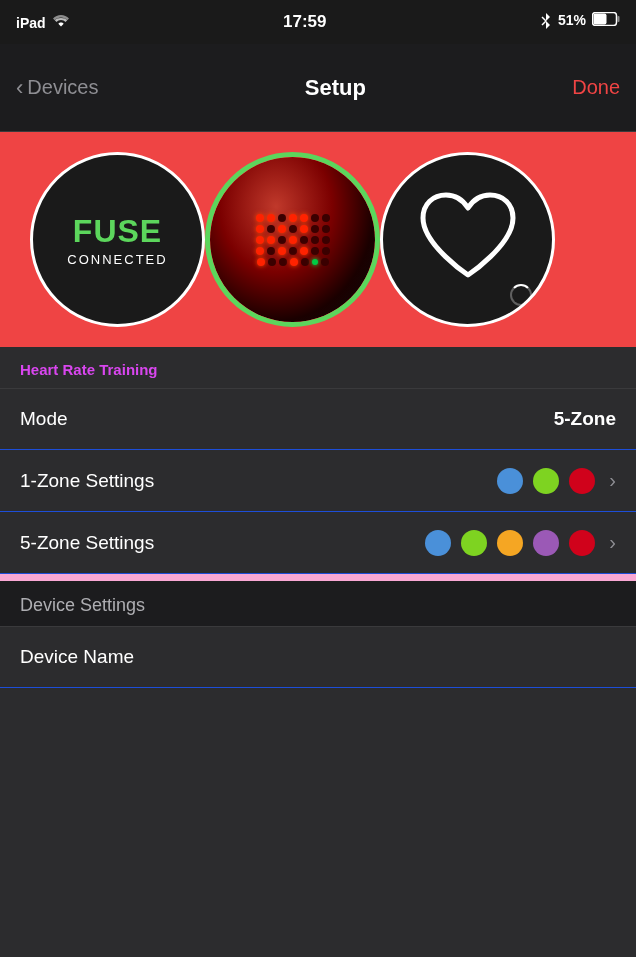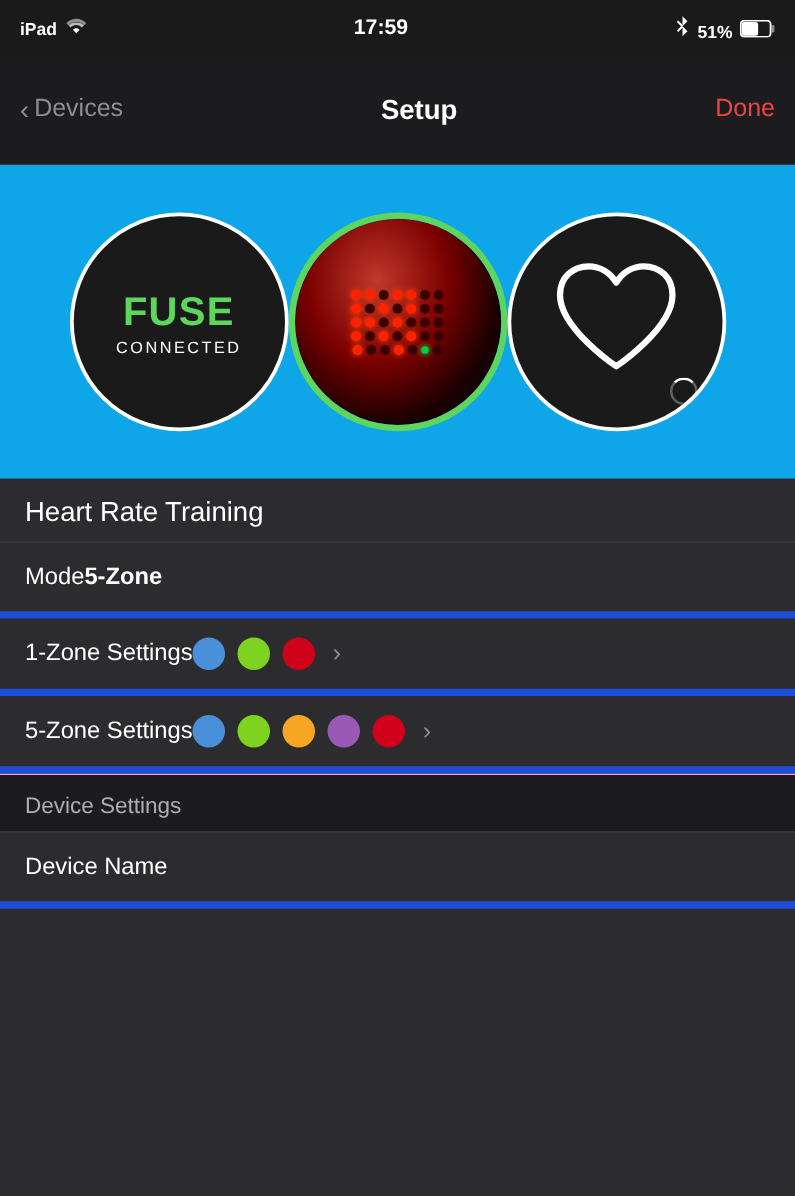--- a/index.html
+++ b/index.html
@@ -20,21 +20,21 @@
       display: flex;
       align-items: center;
       justify-content: space-between;
       padding: 0 16px;
       font-size: 14px;
       font-weight: 600;
       color: #fff;
     }
     .status-left { display: flex; align-items: flex-end; gap: 6px; }
     .status-center { font-size: 17px; font-weight: 600; }
-    .status-right { display: flex; align-items: flex-end; gap: 6px; }
+    .status-right { display: flex; align-items: flex-start; gap: 6px; }
 
     
     .nav-bar {
       background: #1c1c1e;
       height: 88px;
       display: flex;
       align-items: center;
       justify-content: space-between;
       padding: 0 16px;
       border-bottom: 1px solid #3a3a3c;
@@ -47,25 +47,25 @@
       font-size: 18px;
       cursor: pointer;
     }
     .nav-back-chevron { font-size: 22px; color: #8e8e93; }
     .nav-back-label { font-size: 20px; color: #8e8e93; }
     .nav-title { font-size: 22px; font-weight: 600; color: #fff; }
     .nav-done { font-size: 20px; color: #ef4444; cursor: pointer; }
 
     
     .devices-row {
-      background: #0ea5e9;
-      display: flex;
-      align-items: center;
-      justify-content: center;
-      padding: 38px 30px;
+      background: #ef4444;
+      display: flex;
+      align-items: center;
+      justify-content: flex-start;
+      padding: 20px 30px;
     }
 
     .device-circle {
       width: 175px;
       height: 175px;
       border-radius: 50%;
       border: 3px solid #fff;
       display: flex;
       flex-direction: column;
       align-items: center;
@@ -120,36 +120,37 @@
     
     .heart-svg {
       width: 110px;
       height: 100px;
     }
 
     
     .section-header {
       background: #2c2c2e;
       padding: 14px 20px 10px;
-      font-size: 22px;
-      color: #ffffff;
-      font-weight: 400;
+      font-size: 15px;
+      color: #d946ef;
+      font-weight: 700;
     }
 
     
     .settings-group {
       background: #2c2c2e;
     }
 
     .settings-row {
       display: flex;
       align-items: center;
+      justify-content: space-between;
       padding: 12px 20px;
       height: 62px;
-      border-bottom: 6px solid #1d4ed8;
+      border-bottom: 1px solid #1d4ed8;
       background: #2c2c2e;
     }
 
     .settings-row:first-child {
       border-top: 1px solid #3a3a3c;
     }
 
     .row-label {
       font-size: 19px;
       color: #fff;
@@ -180,21 +181,21 @@
       border-radius: 50%;
     }
 
     
     .section-bg {
       background: #1c1c1e;
       padding: 14px 20px 10px;
       font-size: 18px;
       color: #aeaeb2;
       font-weight: 400;
-      border-top: 1px solid #f9a8d4;
+      border-top: 7px solid #f9a8d4;
     }
 
     .settings-row.dark-row {
       background: #2c2c2e;
     }
 
     
     @keyframes spin {
       from { transform: rotate(0deg); }
       to { transform: rotate(360deg); }

